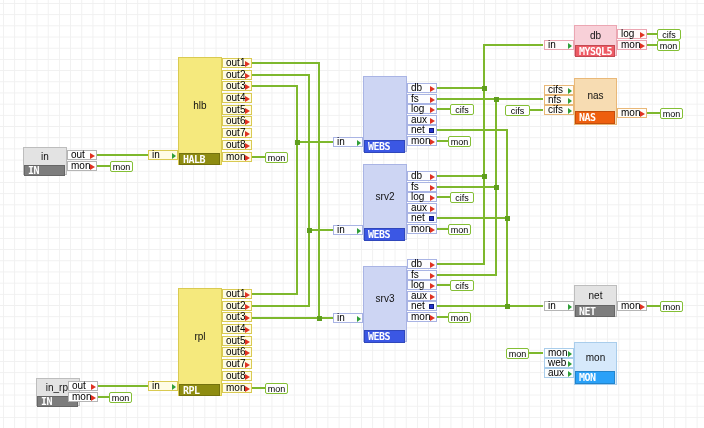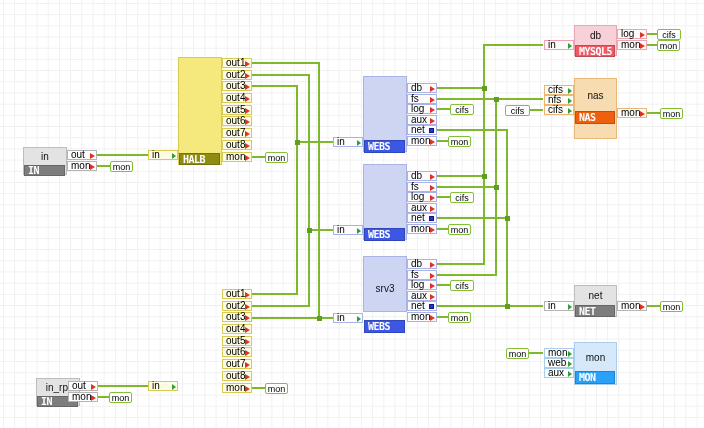--- a/index.html
+++ b/index.html
@@ -136,20 +136,23 @@
     </div>
     <div class="port" style="left: 67px; top: 150px; border-color: rgb(181, 181, 181); background: rgb(255, 255, 255);">
       <span class="plabel">out</span>
       <span class="icon-red"></span>
     </div>
     <div class="port" style="left: 67px; top: 161px; border-color: rgb(181, 181, 181); background: rgb(255, 255, 255);">
       <span class="plabel">mon</span>
       <span class="icon-red"></span>
     </div>
     <div class="node" style="left: 178px; top: 57px; width: 44px; height: 108px; background: rgb(245, 233, 125); border-color: rgb(217, 202, 82);">
+      <div class="node-title" style="height: 95px;">
+        <span>hlb</span>
+      </div>
       <div class="type-bar" style="top: 95px; height: 12px; width: 41px; background: rgb(142, 140, 17);">
         <span>HALB</span>
       </div>
     </div>
     <div class="port" style="left: 148px; top: 150px; border-color: rgb(217, 202, 82); background: rgb(255, 252, 228);">
       <span class="plabel">in</span>
       <span class="icon-green"></span>
     </div>
     <div class="port" style="left: 222px; top: 58px; border-color: rgb(217, 202, 82); background: rgb(255, 252, 228);">
       <span class="plabel">out1</span>
@@ -179,20 +182,28 @@
       <span class="plabel">out7</span>
       <span class="icon-red"></span>
     </div>
     <div class="port" style="left: 222px; top: 140px; border-color: rgb(217, 202, 82); background: rgb(255, 252, 228);">
       <span class="plabel">out8</span>
       <span class="icon-red"></span>
     </div>
     <div class="port" style="left: 222px; top: 152px; border-color: rgb(217, 202, 82); background: rgb(255, 252, 228);">
       <span class="plabel">mon</span>
       <span class="icon-red"></span>
+    </div>
+    <div class="node" style="left: 178px; top: 288px; width: 44px; height: 108px; background: rgb(245, 233, 125); border-color: rgb(217, 202, 82);">
+      <div class="node-title" style="height: 95px;">
+        <span>rpl</span>
+      </div>
+      <div class="type-bar" style="top: 95px; height: 12px; width: 41px; background: rgb(142, 140, 17);">
+        <span>RPL</span>
+      </div>
     </div>
     <div class="port" style="left: 148px; top: 381px; border-color: rgb(217, 202, 82); background: rgb(255, 252, 228);">
       <span class="plabel">in</span>
       <span class="icon-green"></span>
     </div>
     <div class="port" style="left: 222px; top: 289px; border-color: rgb(217, 202, 82); background: rgb(255, 252, 228);">
       <span class="plabel">out1</span>
       <span class="icon-red"></span>
     </div>
     <div class="port" style="left: 222px; top: 301px; border-color: rgb(217, 202, 82); background: rgb(255, 252, 228);">
@@ -254,20 +265,23 @@
     </div>
     <div class="port" style="left: 407px; top: 125px; border-color: rgb(169, 180, 228); background: rgb(253, 253, 255);">
       <span class="plabel">net</span>
       <span class="icon-square"></span>
     </div>
     <div class="port" style="left: 407px; top: 136px; border-color: rgb(169, 180, 228); background: rgb(253, 253, 255);">
       <span class="plabel">mon</span>
       <span class="icon-red"></span>
     </div>
     <div class="node" style="left: 363px; top: 164px; width: 44px; height: 76px; background: rgb(205, 213, 243); border-color: rgb(169, 180, 228);">
+      <div class="node-title" style="height: 63px;">
+        <span>srv2</span>
+      </div>
       <div class="type-bar" style="top: 63px; height: 13px; width: 41px; background: rgb(59, 87, 228);">
         <span>WEBS</span>
       </div>
     </div>
     <div class="port" style="left: 333px; top: 225px; border-color: rgb(169, 180, 228); background: rgb(253, 253, 255);">
       <span class="plabel">in</span>
       <span class="icon-green"></span>
     </div>
     <div class="port" style="left: 407px; top: 171px; border-color: rgb(169, 180, 228); background: rgb(253, 253, 255);">
       <span class="plabel">db</span>
@@ -286,21 +300,21 @@
       <span class="icon-red"></span>
     </div>
     <div class="port" style="left: 407px; top: 213px; border-color: rgb(169, 180, 228); background: rgb(253, 253, 255);">
       <span class="plabel">net</span>
       <span class="icon-square"></span>
     </div>
     <div class="port" style="left: 407px; top: 224px; border-color: rgb(169, 180, 228); background: rgb(253, 253, 255);">
       <span class="plabel">mon</span>
       <span class="icon-red"></span>
     </div>
-    <div class="node" style="left: 363px; top: 256px; width: 44px; height: 56px; background: rgb(205, 213, 243); border-color: rgb(169, 180, 228);">
+    <div class="node" style="left: 363px; top: 266px; width: 44px; height: 76px; background: rgb(205, 213, 243); border-color: rgb(169, 180, 228);">
       <div class="node-title" style="height: 63px;">
         <span>srv3</span>
       </div>
       <div class="type-bar" style="top: 63px; height: 13px; width: 41px; background: rgb(59, 87, 228);">
         <span>WEBS</span>
       </div>
     </div>
     <div class="port" style="left: 333px; top: 313px; border-color: rgb(169, 180, 228); background: rgb(253, 253, 255);">
       <span class="plabel">in</span>
       <span class="icon-green"></span>
@@ -342,21 +356,21 @@
       <span class="icon-green"></span>
     </div>
     <div class="port" style="left: 617px; top: 29px; border-color: rgb(235, 166, 178); background: rgb(255, 250, 250);">
       <span class="plabel">log</span>
       <span class="icon-red"></span>
     </div>
     <div class="port" style="left: 617px; top: 40px; border-color: rgb(235, 166, 178); background: rgb(255, 250, 250);">
       <span class="plabel">mon</span>
       <span class="icon-red"></span>
     </div>
-    <div class="node" style="left: 574px; top: 78px; width: 43px; height: 61px; background: rgb(247, 220, 178); border-color: rgb(233, 184, 120);">
+    <div class="node" style="left: 574px; top: 78px; width: 43px; height: 47px; background: rgb(247, 220, 178); border-color: rgb(233, 184, 120);">
       <div class="node-title" style="height: 32px;">
         <span>nas</span>
       </div>
       <div class="type-bar" style="top: 32px; height: 13px; width: 40px; background: rgb(238, 95, 14);">
         <span>NAS</span>
       </div>
     </div>
     <div class="port" style="left: 544px; top: 85px; border-color: rgb(233, 184, 120); background: rgb(255, 253, 248);">
       <span class="plabel">cifs</span>
       <span class="icon-green"></span>

